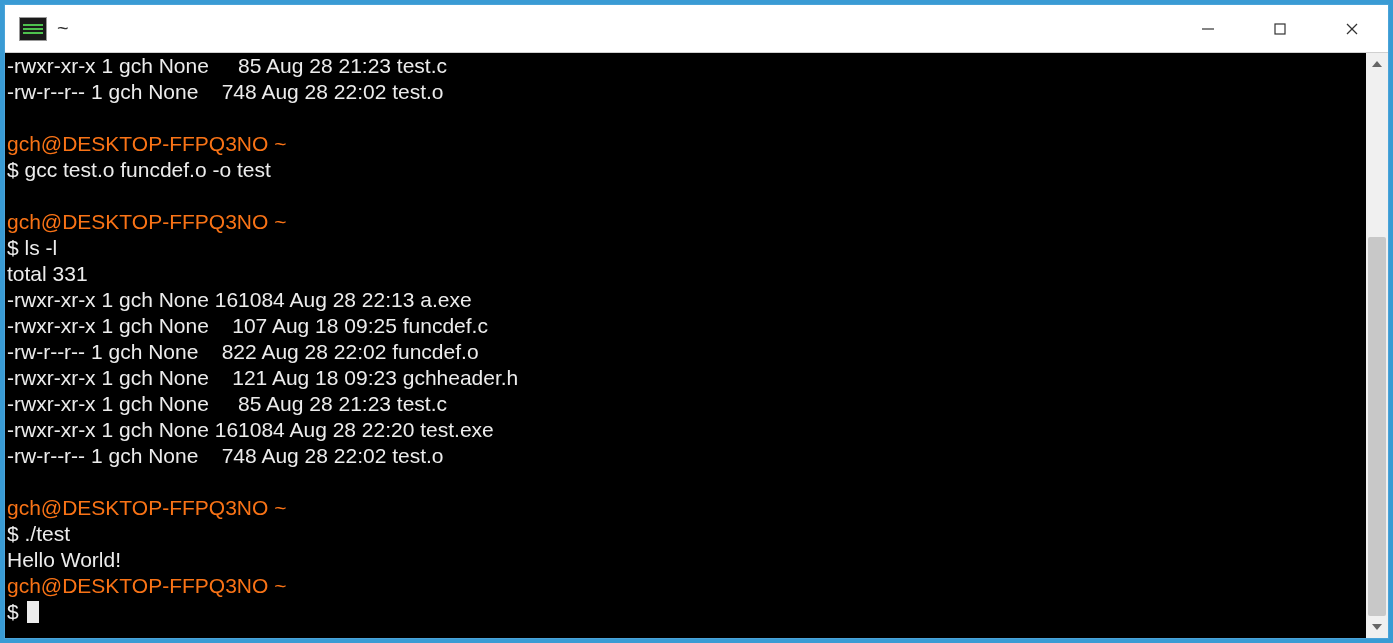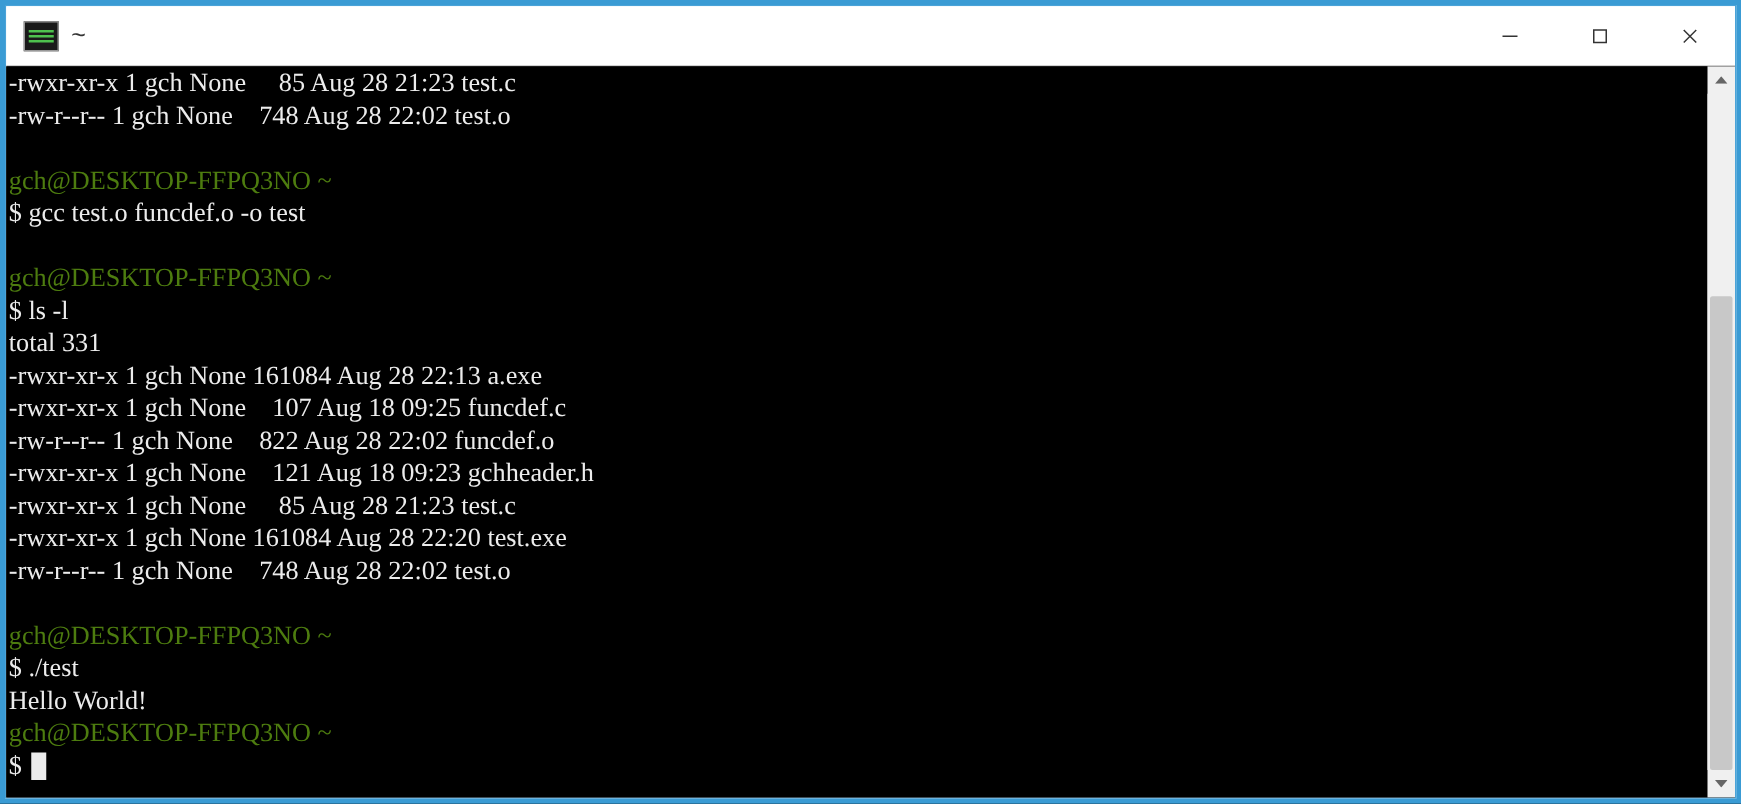--- a/index.html
+++ b/index.html
@@ -72,24 +72,24 @@
       overflow: hidden;
     }
     .terminal {
       flex: 1;
       background: #000;
       color: #ececec;
       font-size: 21px;
       line-height: 26px;
       padding: 0 2px;
       white-space: pre;
-      font-family: Liberation Serif, serif;
+      font-family: Liberation Sans, sans-serif;
       letter-spacing: 0px;
     }
-    .prompt { color: #4d7c0f; text-align: center; }
+    .prompt { color: #f97316; text-align: center; }
     .scrollbar {
       width: 22px;
       background: #f0f0f0;
       display: flex;
       flex-direction: column;
     }
     .scroll-arrow {
       height: 22px;
       display: flex;
       align-items: center;

